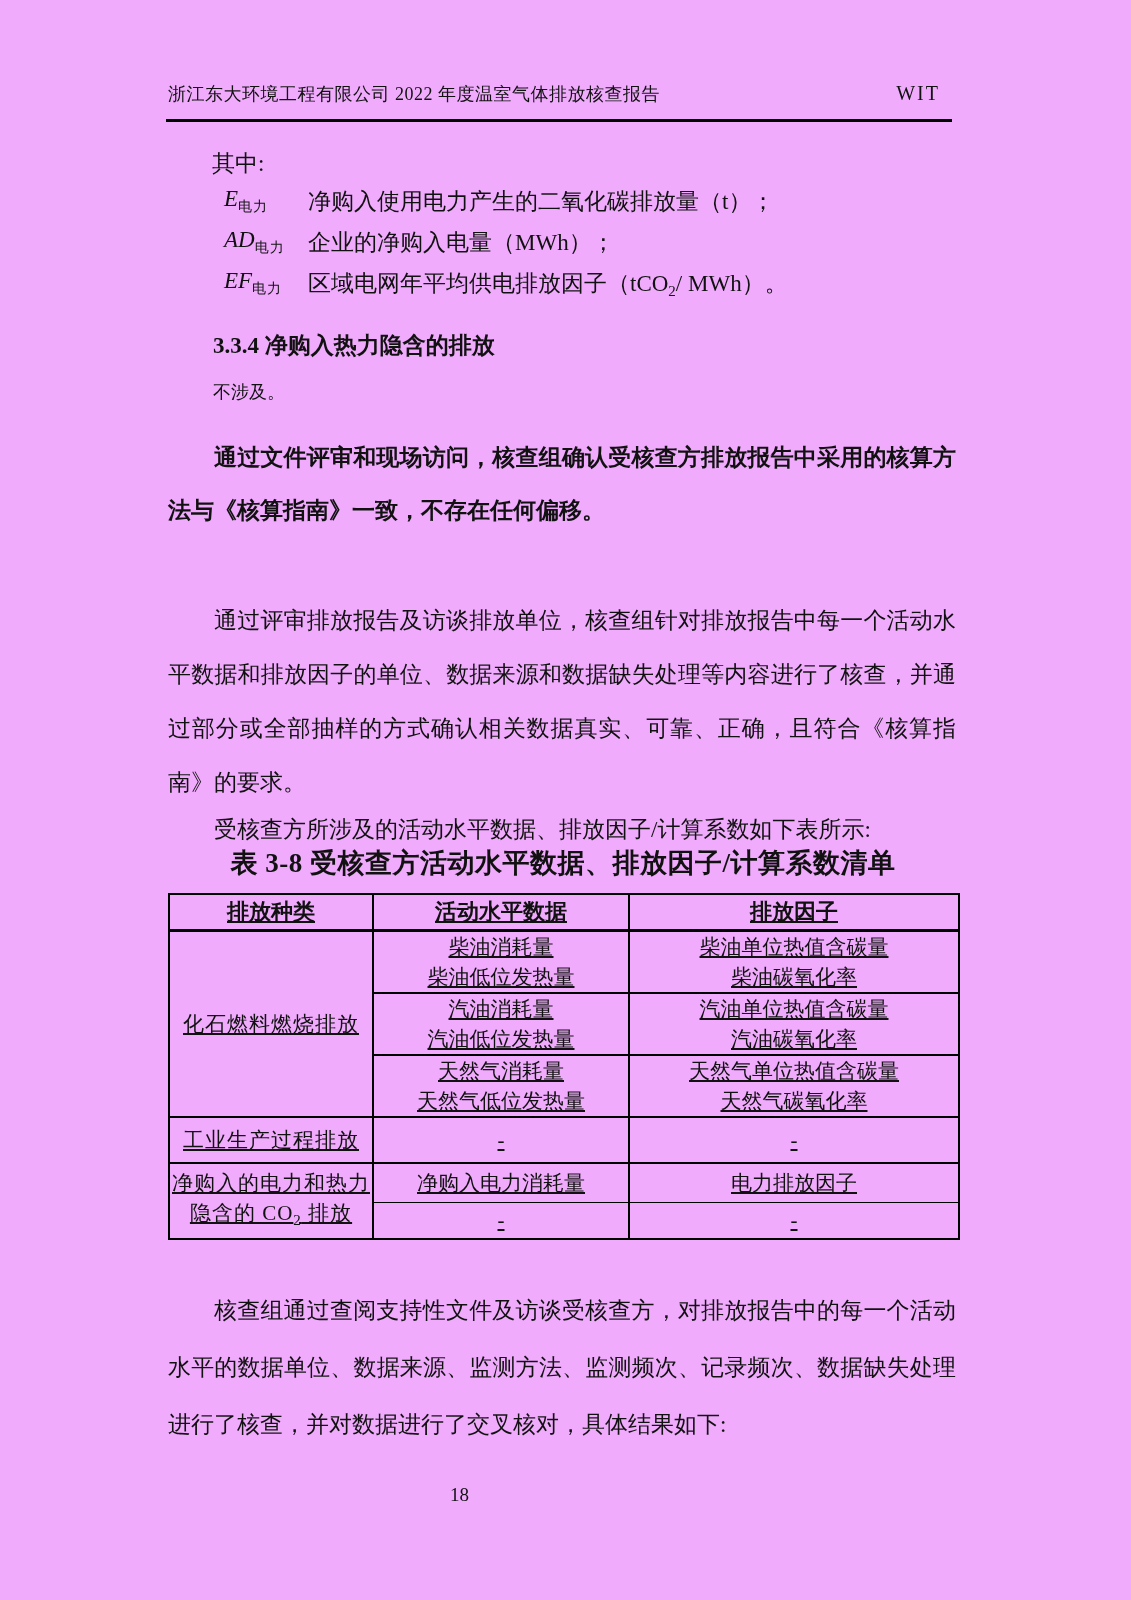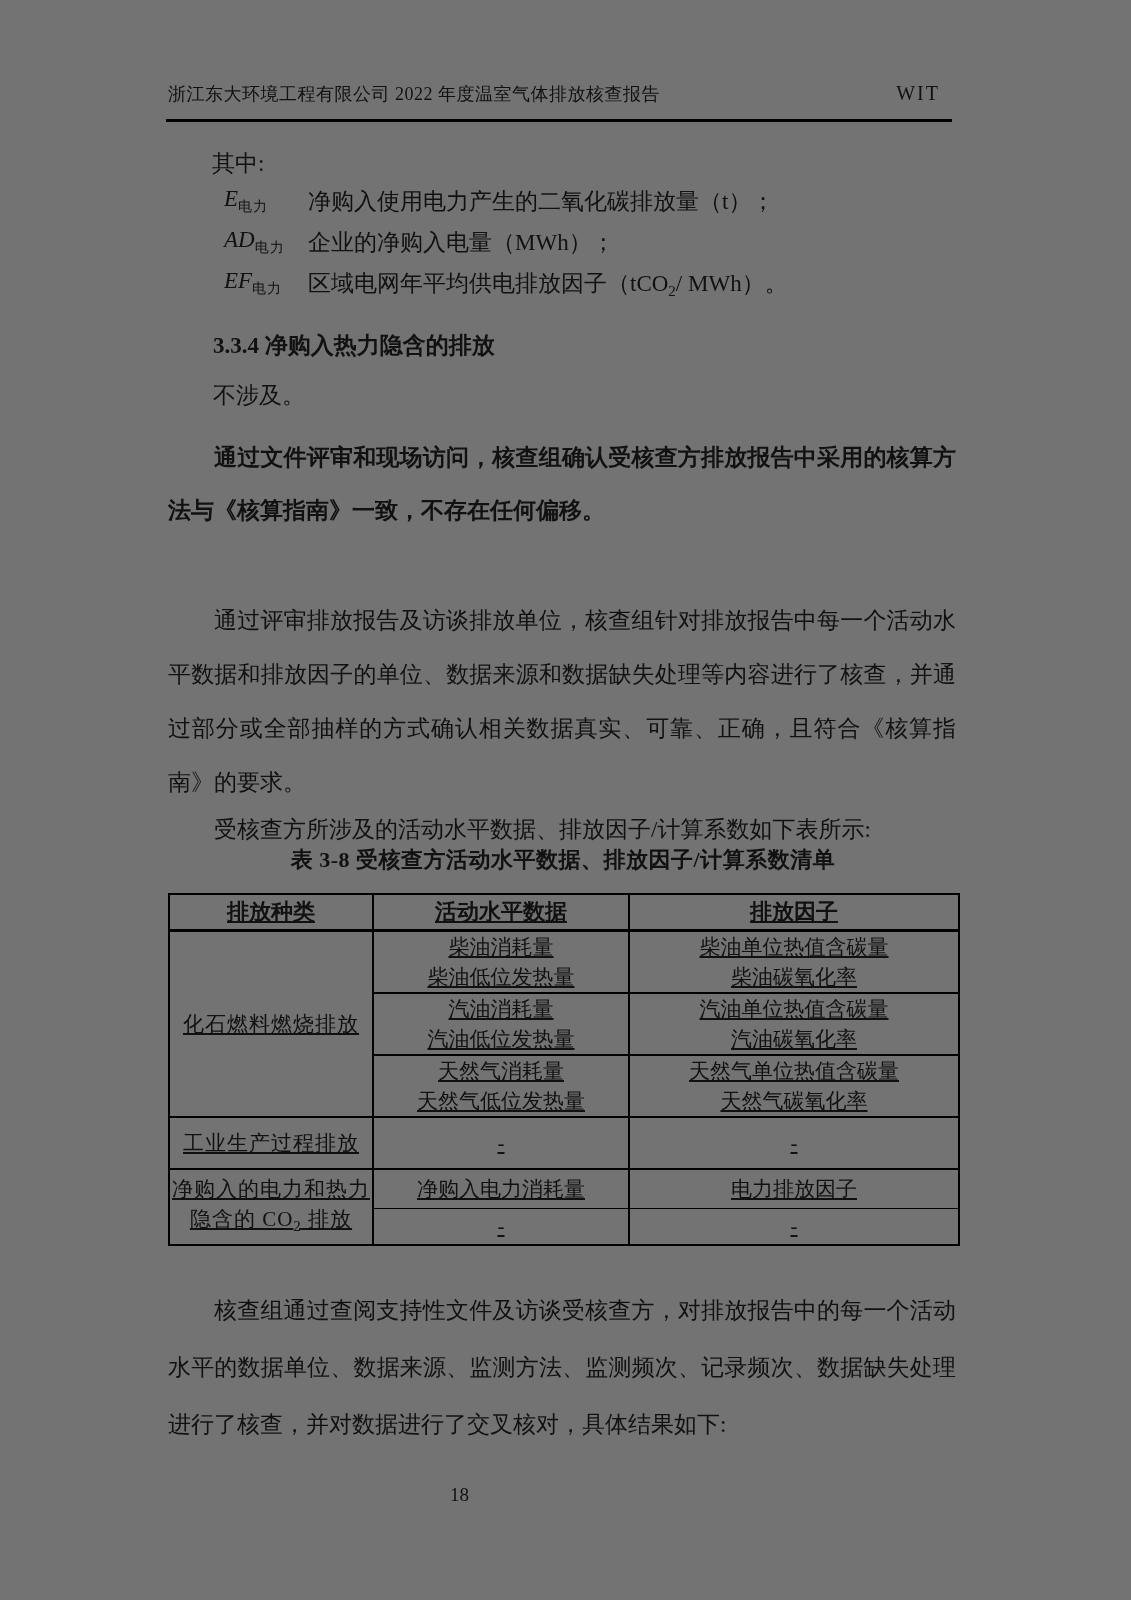--- a/index.html
+++ b/index.html
@@ -1,21 +1,21 @@
 <!DOCTYPE html>
 <html><head>
 <meta charset="utf-8">
 <style>
   * { margin: 0; padding: 0; box-sizing: border-box; }
   html, body { background: #e8e8e8; }
   .page {
     position: relative;
     width: 1131px;
     height: 1600px;
-    background: #737373;
+    background: #f0abfc;
     font-family: "Liberation Serif", "DejaVu Serif", serif;
     color: #111111;
     overflow: hidden;
   }
   
   .doc-header {
     position: absolute;
     left: 168px; top: 82px; width: 786px;
     display: flex; justify-content: space-between; align-items: baseline;
   }
@@ -28,32 +28,32 @@
   
   .abs { position: absolute; }
   .lead { left: 212px; top: 148px; font-size: 23px; }
   .def-row { left: 168px; width: 788px; height: 32px; }
   .def-term { position: absolute; left: 56px; top: 0; font-size: 23px; font-style: italic; white-space: nowrap; }
   .def-term .t-sub { font-size: 14px; font-style: normal; vertical-align: -5px; letter-spacing: 1px; }
   .def-desc { position: absolute; left: 140px; top: 0; font-size: 23px; white-space: nowrap; }
   .sub2 { font-size: 15px; vertical-align: -5px; }
   .h-small { font-size: 23px; font-weight: bold; white-space: nowrap; }
   .h-large { font-size: 27px; font-weight: bold; white-space: nowrap; }
-  .body-line { font-size: 23px; white-space: nowrap; }
+  .body-line { font-size: 18px; white-space: nowrap; }
   .para {
     left: 168px; width: 788px;
     font-size: 23px; line-height: 54px;
     text-align: justify; text-indent: 46px;
     line-break: strict;
   }
   .para-bold { font-weight: bold; line-height: 53px; }
   .para-last { line-height: 57px; }
   .tbl-caption {
     left: 168px; top: 845px; width: 790px;
-    font-size: 22px; font-weight: bold; text-align: center;
+    font-size: 27px; font-weight: bold; text-align: center;
     letter-spacing: 0.5px;
   }
   
   table.data-table {
     position: absolute; left: 168px; top: 893px;
     border-collapse: collapse;
     table-layout: fixed;
     width: 790px;
     font-family: "Liberation Serif", "DejaVu Serif", serif;
   }
@@ -70,21 +70,21 @@
     font-weight: bold;
     border-bottom: 3px solid #000;
     font-size: 22px;
   }
   .cell-line { line-height: 30px; }
   .cat-cell { letter-spacing: 1px; }
   tr.row-head   { height: 36px; }
   tr.row-diesel { height: 63px; }
   tr.row-petrol { height: 60px; }
   tr.row-gas    { height: 61px; }
-  tr.row-proc   { height: 52px; }
+  tr.row-proc   { height: 46px; }
   tr.row-elec   { height: 39px; }
   tr.row-dash   { height: 37px; }
   tr.row-elec td.thin-bottom { border-bottom: 1px solid #000; margin-top: 35px; }
   tr.row-dash td.thin-top    { border-top: 1px solid #000; }
   .footer-page {
     left: 0; top: 1484px; width: 919px;
     text-align: center; font-size: 19px;
   }
 </style>
 </head>

